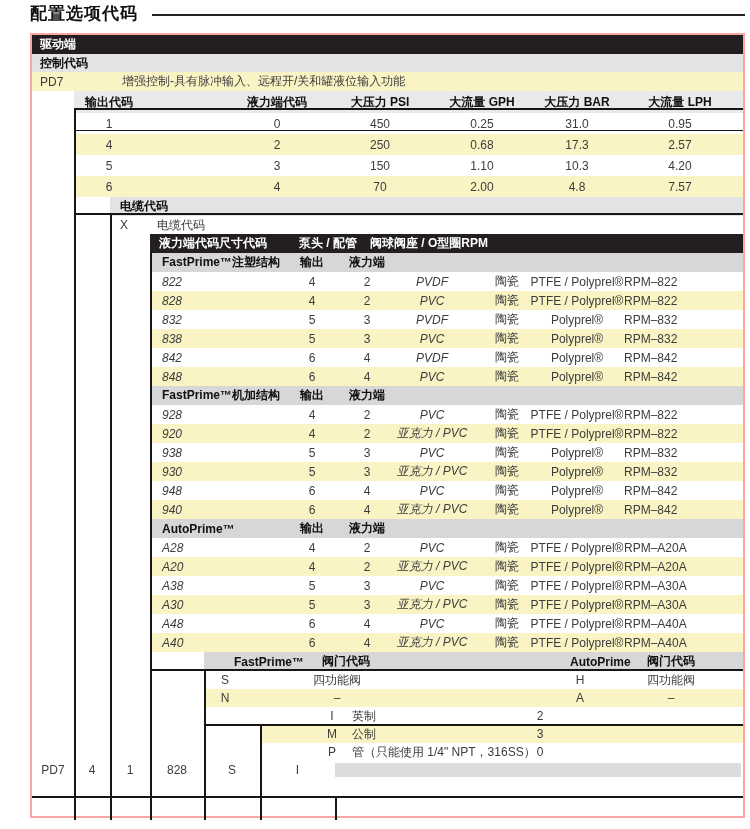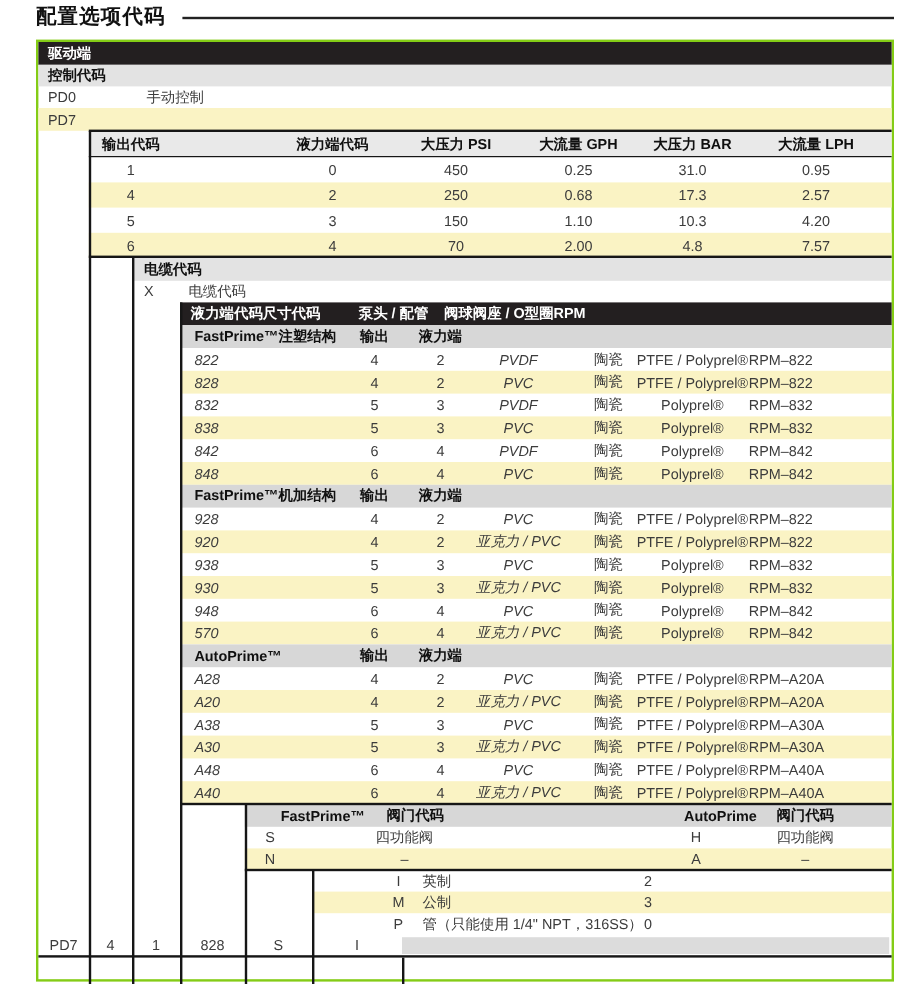--- a/index.html
+++ b/index.html
@@ -2,21 +2,21 @@
 <html><head>
 <meta charset="utf-8">
 <style>
   * { box-sizing: border-box; margin: 0; padding: 0; }
   html,body { width: 750px; height: 829px; background: #ffffff; }
   body { position: relative; font-family: "Liberation Sans", "DejaVu Sans", sans-serif; color: #3c3c3c; }
 
   .title { position: absolute; left: 30px; top: 2px; font-size: 17px; font-weight: bold; color: #111; letter-spacing: 1px; }
   .title-rule { position: absolute; left: 152px; right: 5px; top: 14px; height: 2px; background: #222; }
 
-  .cfg { position: absolute; left: 30px; top: 33px; width: 715px; height: 785px; border: 2px solid #84cc16; background: #fff; }
+  .cfg { position: absolute; left: 30px; top: 33px; width: 715px; height: 785px; border: 2px solid #fca5a5; background: #fff; }
 
   .row { position: relative; width: 100%; }
   .h19 { height: 19px; } .h18 { height: 18px; } .h21 { height: 21px; } .h22 { height: 22px; }
 
   .bg { position: absolute; top: 0; bottom: 0; right: 0; }
   .l0 { left: 0; } .l1 { left: 42px; } .l2 { left: 78px; } .l3 { left: 118px; } .l4 { left: 172px; } .l5 { left: 228px; }
   .dark { background: #231f20; }
   .gray { background: #e3e3e3; }
   .sub  { background: #d7d7d7; }
   .hl .bg { background: #faf3c4; }
@@ -91,27 +91,24 @@
 
   <div class="row h19">
     <span class="bg l0 dark"></span>
     <span class="cell hl0 w">驱动端</span>
   </div>
 
   <div class="row h18">
     <span class="bg l0 gray"></span>
     <span class="cell hl0 b">控制代码</span>
   </div>
-  <div class="row h18">
-    <span class="cell pdc">PD0</span>
-    <span class="cell pdl">手动控制</span>
-  </div>
   <div class="row h19 hl">
     <span class="bg l0"></span>
     <span class="cell pdc">PD7</span>
+    <span class="cell pdl">增强控制-具有脉冲输入、远程开/关和罐液位输入功能</span>
   </div>
 
   <div class="row h22">
     <span class="bg l1" style="background:#e9e9e9"></span>
     <span class="cell ctr b oc1">输出代码</span>
     <span class="cell ctr b oc2">液力端代码</span>
     <span class="cell ctr b oc3">大压力 PSI</span>
     <span class="cell ctr b oc4">大流量 GPH</span>
     <span class="cell ctr b oc5">大压力 BAR</span>
     <span class="cell ctr b oc6">大流量 LPH</span>
@@ -309,21 +306,21 @@
         <span class="cell ctr pc-out">6</span>
         <span class="cell ctr pc-he">4</span>
         <span class="cell ctr pc-head">PVC</span>
         <span class="cell ctr pc-seat">陶瓷</span>
         <span class="cell ctr pc-oring">Polyprel®</span>
         <span class="cell pc-rpm">RPM–842</span>
       </div>
 
       <div class="row h19 hl">
         <span class="bg l3"></span>
-        <span class="cell pc-code">570</span>
+        <span class="cell pc-code">940</span>
         <span class="cell ctr pc-out">6</span>
         <span class="cell ctr pc-he">4</span>
         <span class="cell ctr pc-head">亚克力 / PVC</span>
         <span class="cell ctr pc-seat">陶瓷</span>
         <span class="cell ctr pc-oring">Polyprel®</span>
         <span class="cell pc-rpm">RPM–842</span>
       </div>
     </div>
 
   <div class="row h19">

